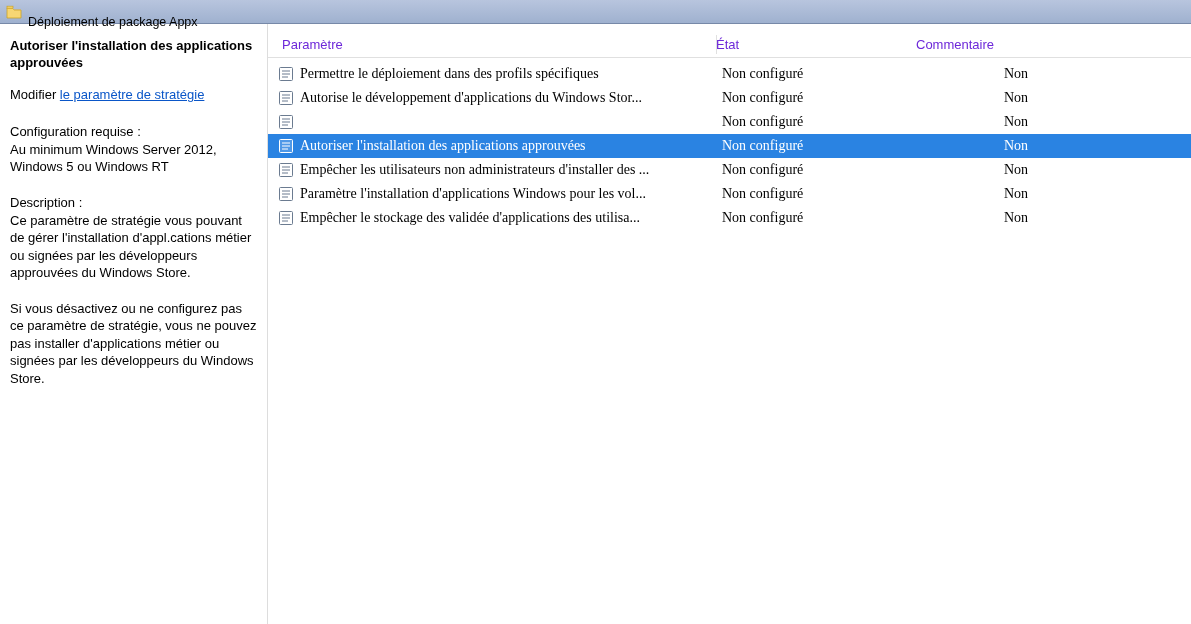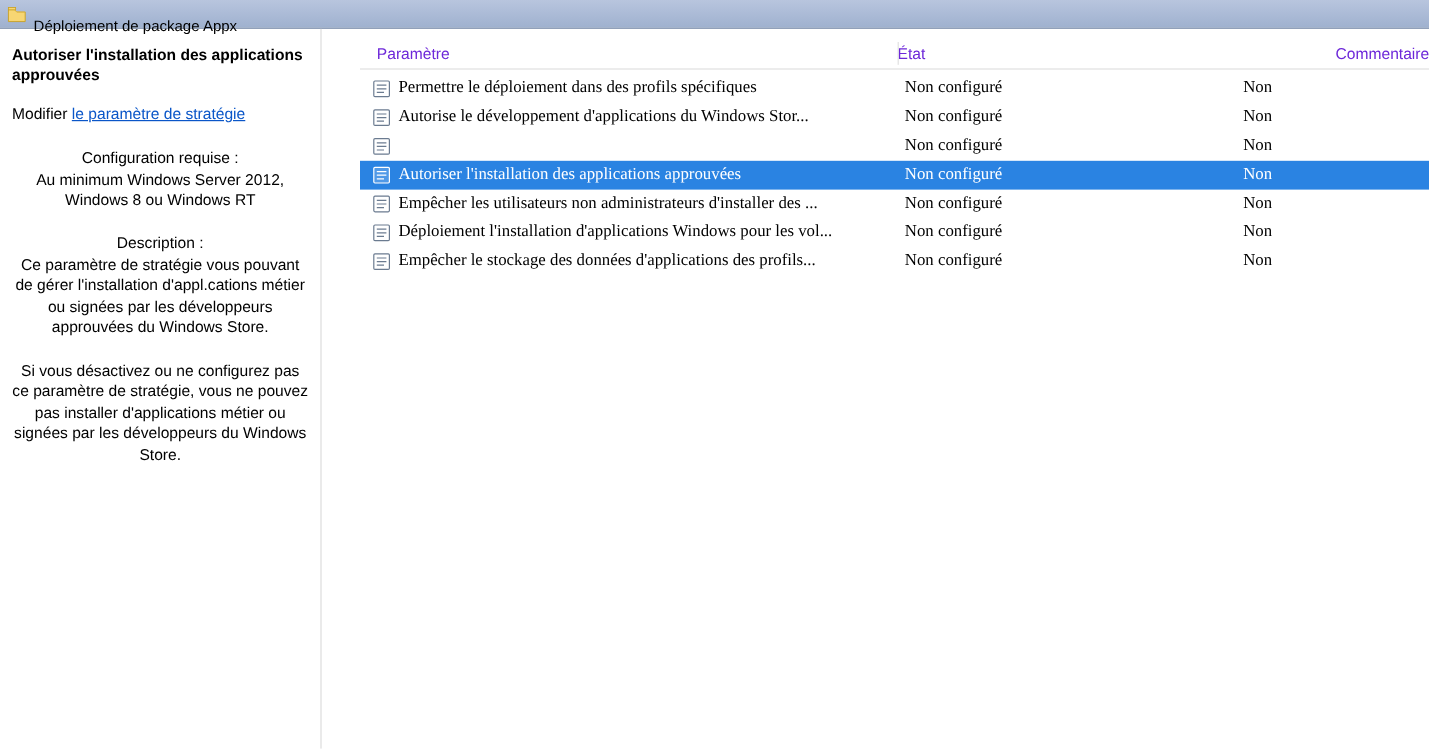--- a/index.html
+++ b/index.html
@@ -27,21 +27,20 @@
     display: inline-block;
   }
   .titlebar-text {
     font-size: 12.5px;
     color: #000;
     margin-top: 20px;
   }
   .content {
     display: flex;
     height: calc(624px - 24px);
-    gap: 32px;
   }
   .sidepane {
     width: 268px;
     padding: 14px 10px 8px 10px;
     border-right: 1px solid #ddd;
     line-height: 1.35;
     overflow: hidden;
   }
   .sidepane h2 {
     font-size: 13px;
@@ -52,38 +51,37 @@
   .sidepane .edit-line {
     margin-bottom: 20px;
   }
   .sidepane a {
     color: #0a56c8;
     text-decoration: underline;
     cursor: pointer;
   }
   .sidepane p {
     margin: 0 0 18px 0;
-    text-align: center;
   }
   .listpane {
     flex: 1;
     position: relative;
     padding-top: 8px;
   }
   .listheader {
     display: flex;
     align-items: center;
     height: 26px;
     border-bottom: 1px solid #e0e0e0;
     font-size: 13px;
     color: #6d28d9;
   }
   .col-param { width: 448px; padding-left: 14px; }
   .col-etat  { width: 200px; text-align: left; position: relative; }
-  .col-comm  { flex: 1; text-align: right; }
+  .col-comm  { flex: 1; text-align: left; }
   .colsep {
     position: absolute;
     left: 0;
     top: -2px;
     bottom: -2px;
     width: 1px;
     background: #e0e0e0;
   }
   .rows {
     padding-top: 4px;
@@ -146,21 +144,21 @@
 
 <div class="content">
 
   <div class="sidepane">
     <h2>Autoriser l'installation des applications approuvées</h2>
     <div class="edit-line">
       <span>Modifier </span><a href="#">le paramètre de stratégie</a>
     </div>
     <p>
       <span>Configuration requise :</span><br>
-      <span>Au minimum Windows Server 2012, Windows 8 ou Windows RT</span>
+      <span>Au minimum Windows Server 2012, Windows 5 ou Windows RT</span>
     </p>
     <p>
       <span>Description :</span><br>
       <span>Ce paramètre de stratégie vous pouvant de gérer l'installation d'appl.cations métier ou signées par les développeurs approuvées du Windows Store.</span>
     </p>
     <p>Si vous désactivez ou ne configurez pas ce paramètre de stratégie, vous ne pouvez pas installer d'applications métier ou signées par les développeurs du Windows Store.</p>
   </div>
 
   <div class="listpane">
     <div class="listheader">
@@ -237,34 +235,34 @@
           <div class="cell-comm">Non</div>
         </div>
         <div class="row">
           <div class="cell-param">
             <span class="policy-icon"><svg viewBox="0 0 16 16" width="16" height="16">
     <rect x="1.5" y="1.5" width="13" height="13" rx="1" fill="#ffffff" stroke="#6b7b90" stroke-width="1"></rect>
     <line x1="4" y1="5" x2="12" y2="5" stroke="#6b7b90" stroke-width="1"></line>
     <line x1="4" y1="8" x2="12" y2="8" stroke="#6b7b90" stroke-width="1"></line>
     <line x1="4" y1="11" x2="10" y2="11" stroke="#6b7b90" stroke-width="1"></line>
   </svg></span>
-            <span class="param-text">Déploiement l'installation d'applications Windows pour les vol...</span>
-          </div>
-          <div class="cell-etat">Non configuré</div>
-          <div class="cell-comm">Non</div>
-        </div>
-        <div class="row">
-          <div class="cell-param">
-            <span class="policy-icon"><svg viewBox="0 0 16 16" width="16" height="16">
-    <rect x="1.5" y="1.5" width="13" height="13" rx="1" fill="#ffffff" stroke="#6b7b90" stroke-width="1"></rect>
-    <line x1="4" y1="5" x2="12" y2="5" stroke="#6b7b90" stroke-width="1"></line>
-    <line x1="4" y1="8" x2="12" y2="8" stroke="#6b7b90" stroke-width="1"></line>
-    <line x1="4" y1="11" x2="10" y2="11" stroke="#6b7b90" stroke-width="1"></line>
-  </svg></span>
-            <span class="param-text">Empêcher le stockage des données d'applications des profils...</span>
+            <span class="param-text">Paramètre l'installation d'applications Windows pour les vol...</span>
+          </div>
+          <div class="cell-etat">Non configuré</div>
+          <div class="cell-comm">Non</div>
+        </div>
+        <div class="row">
+          <div class="cell-param">
+            <span class="policy-icon"><svg viewBox="0 0 16 16" width="16" height="16">
+    <rect x="1.5" y="1.5" width="13" height="13" rx="1" fill="#ffffff" stroke="#6b7b90" stroke-width="1"></rect>
+    <line x1="4" y1="5" x2="12" y2="5" stroke="#6b7b90" stroke-width="1"></line>
+    <line x1="4" y1="8" x2="12" y2="8" stroke="#6b7b90" stroke-width="1"></line>
+    <line x1="4" y1="11" x2="10" y2="11" stroke="#6b7b90" stroke-width="1"></line>
+  </svg></span>
+            <span class="param-text">Empêcher le stockage des validée d'applications des utilisa...</span>
           </div>
           <div class="cell-etat">Non configuré</div>
           <div class="cell-comm">Non</div>
         </div>
       </div>
   </div>
 
 </div>
 
 </body></html>

